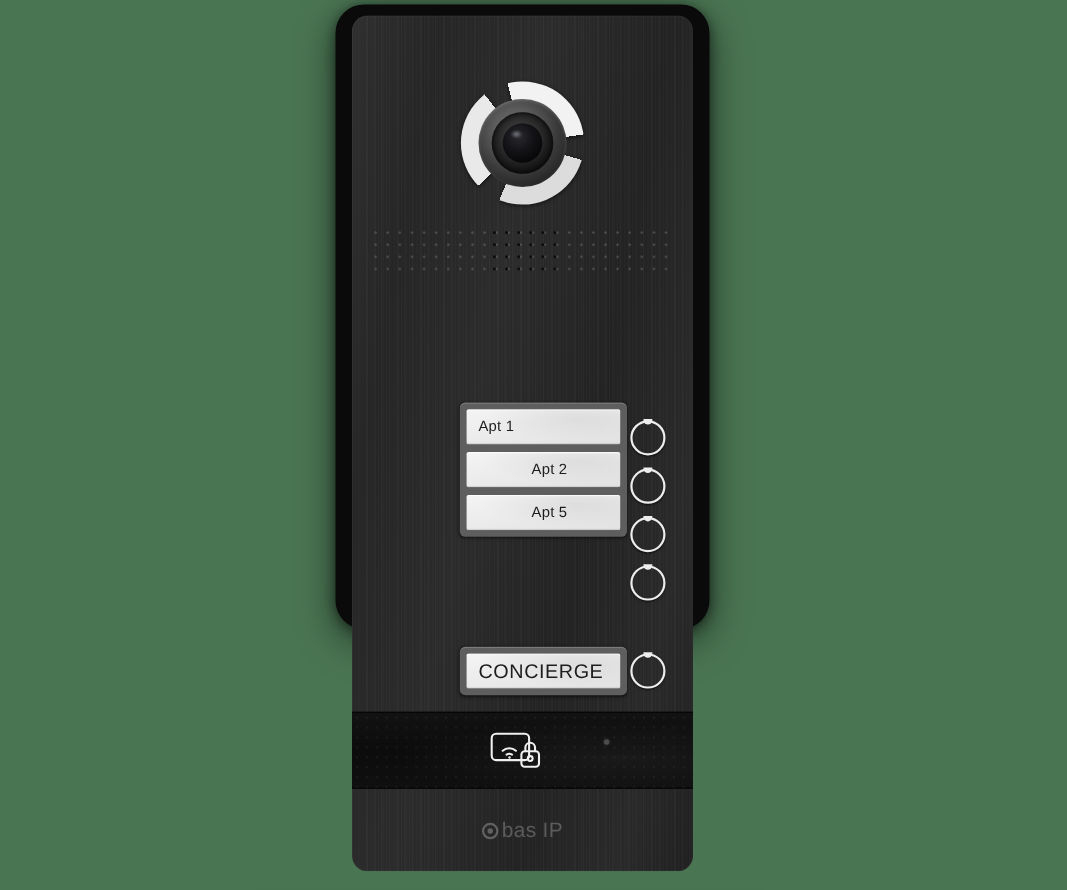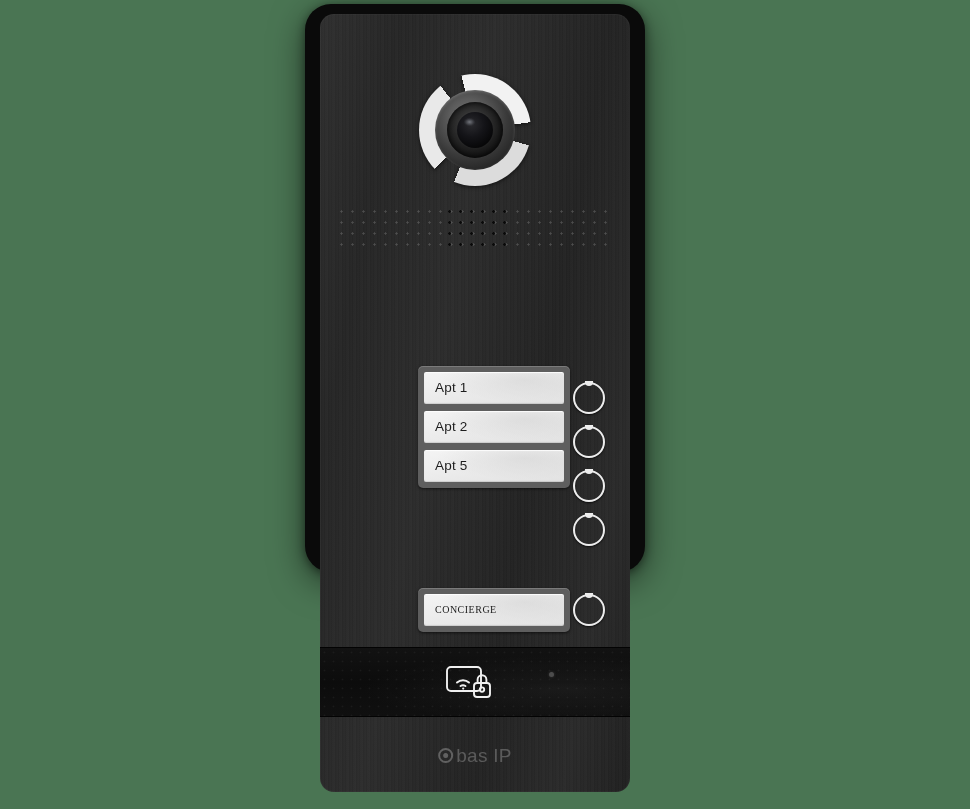--- a/index.html
+++ b/index.html
@@ -177,42 +177,42 @@
       radial-gradient(ellipse at 72% 26%, rgba(170,170,170,0.22) 0%, rgba(255,255,255,0) 62%),
       linear-gradient(170deg, #f4f4f4 0%, #ececec 45%, #e2e2e2 100%);
     display: flex;
     align-items: center;
     padding-left: 11px;
     box-sizing: border-box;
     box-shadow: inset 0 1px 1px rgba(255,255,255,0.9), inset 0 -1px 1px rgba(0,0,0,0.12);
   }
   .nameplate + .nameplate {
     margin-top: 7px;
+    justify-content: center;
   }
   .nameplate-label {
     font-size: 13.5px;
     color: #1d1d1d;
     letter-spacing: 0.2px;
     line-height: 1;
   }
 
   #concierge-group {
     position: absolute;
     left: 98px;
     top: 222px;
     width: 140px;
     background: #5e5e5e;
     border-radius: 5px;
     padding: 6px;
     box-shadow: 0 1px 3px rgba(0,0,0,0.6), inset 0 1px 0 rgba(255,255,255,0.18);
   }
   #concierge-plate .nameplate-label {
-    font-size: 10px;
+    font-size: 18px;
     letter-spacing: 0.5px;
-    font-family: Liberation Serif, serif;
   }
 
   
   .ring-button {
     position: absolute;
     left: 253px;
     width: 32px;
     height: 32px;
   }
   .ring-button .ring {

